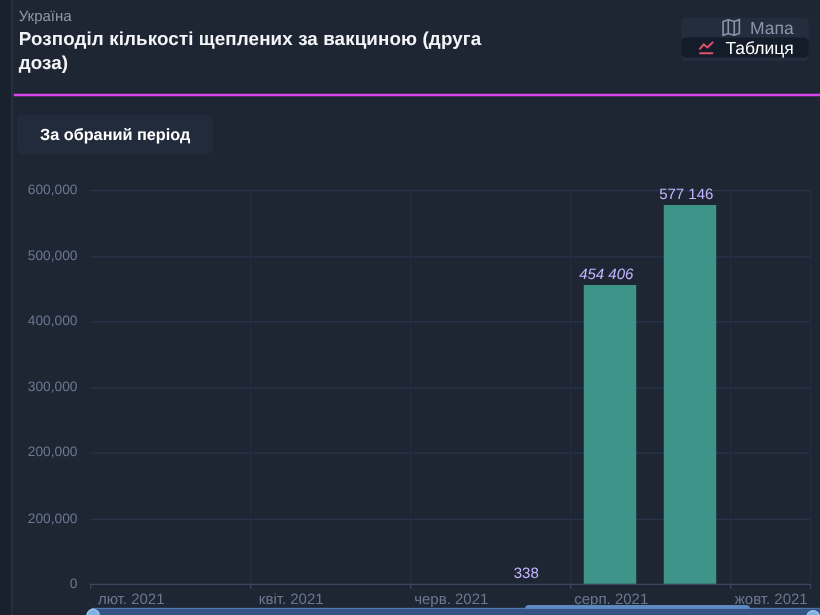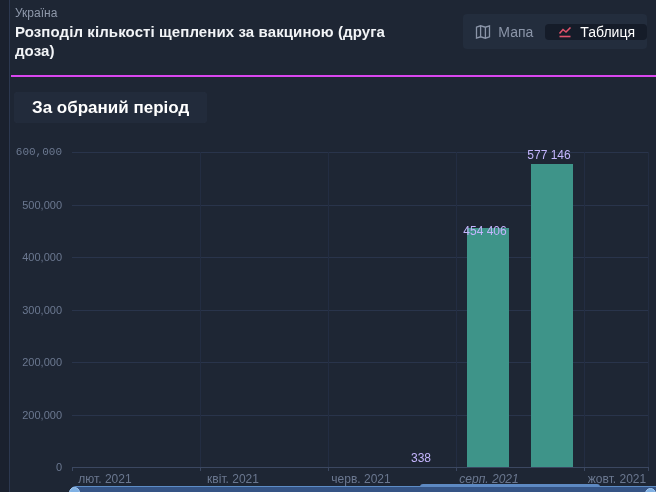--- a/index.html
+++ b/index.html
@@ -17,30 +17,30 @@
     background:#1a212e; border-right:1px solid #2c3850; z-index:5; }
 
   
   .header { position:absolute; left:11px; top:0; right:0; height:77px;
     border-bottom:2px solid #d946ef; }
   .region { position:absolute; left:4px; top:6px; font-size:12px; color:#8e98aa; }
   .title  { position:absolute; left:4px; top:22px; width:378px; font-size:15px;
     font-weight:bold; color:#f2f4f7; line-height:19px; letter-spacing:.1px; }
 
   .tabs { position:absolute; right:9px; top:14px; height:35px; display:flex;
-    align-items:center; background:#232d3d; border-radius:4px; }
+    align-items:flex-end; background:#232d3d; border-radius:4px;flex-direction:column; }
   .tab { display:flex; align-items:center; gap:7px; padding:0 12px; font-size:14px;
     color:#8b95a8; border-radius:4px; cursor:pointer; white-space:nowrap; }
   .tab.selected { background:#151c29; color:#ffffff; }
   .tab svg { display:block; }
 
   
   .mode-group { position:absolute; left:14px; top:92px; height:31px; display:flex;
     background:#2b3444; border-radius:4px; }
-  .mode-btn { display:flex; align-items:center; padding:0 18px; font-size:17px;
+  .mode-btn { display:flex; align-items:center; padding:0 18px; font-size:13px;
     color:#78849a; border-radius:4px; cursor:pointer; white-space:nowrap; }
   .mode-btn.selected { background:#222b3b; color:#ffffff; font-weight:bold; }
 
   .period-group { position:absolute; right:9px; top:92px; height:31px; display:flex; gap:4px; }
   .period-btn { display:flex; align-items:center; padding:0 13px; font-size:13px;
     color:#78849a; background:#2b3444; border-radius:4px; cursor:pointer; white-space:nowrap; }
   .period-btn.selected { background:#3a465c; color:#ffffff; font-weight:bold; }
 
   
   #chart { position:absolute; inset:0; }
@@ -102,21 +102,21 @@
 
   <div class="mode-group">
     <div class="mode-btn selected">
       <span>За обраний період</span>
     </div>
   </div>
 
 
   <div id="chart">
       <div class="gridline" style="left: 72px; width: 576px; top: 152px;"></div>
-      <div class="ylabel" style="top: 146px; font-family: Liberation Mono, monospace;">600,000</div>
+      <div class="ylabel" style="top: 146px;">600,000</div>
       <div class="gridline" style="left: 72px; width: 576px; top: 204.5px;"></div>
       <div class="ylabel" style="top: 198.5px;">500,000</div>
       <div class="gridline" style="left: 72px; width: 576px; top: 257px;"></div>
       <div class="ylabel" style="top: 251px;">400,000</div>
       <div class="gridline" style="left: 72px; width: 576px; top: 309.5px;"></div>
       <div class="ylabel" style="top: 303.5px;">300,000</div>
       <div class="gridline" style="left: 72px; width: 576px; top: 362px;"></div>
       <div class="ylabel" style="top: 356px;">200,000</div>
       <div class="gridline" style="left: 72px; width: 576px; top: 414.5px;"></div>
       <div class="ylabel" style="top: 408.5px;">200,000</div>
@@ -125,30 +125,30 @@
       <div class="tickmark" style="left: 72px; top: 467px;"></div>
       <div class="xlabel" style="left: 105px; top: 472px;">лют. 2021</div>
       <div class="vline" style="left: 200px; top: 152px; height: 315px;"></div>
       <div class="tickmark" style="left: 200px; top: 467px;"></div>
       <div class="xlabel" style="left: 233px; top: 472px;">квіт. 2021</div>
       <div class="vline" style="left: 328px; top: 152px; height: 315px;"></div>
       <div class="tickmark" style="left: 328px; top: 467px;"></div>
       <div class="xlabel" style="left: 361px; top: 472px;">черв. 2021</div>
       <div class="vline" style="left: 456px; top: 152px; height: 315px;"></div>
       <div class="tickmark" style="left: 456px; top: 467px;"></div>
-      <div class="xlabel" style="left: 489px; top: 472px; font-style: italic;">серп. 2021</div>
+      <div class="xlabel" style="left: 489px; top: 472px;">серп. 2021</div>
       <div class="vline" style="left: 584px; top: 152px; height: 315px;"></div>
       <div class="tickmark" style="left: 584px; top: 467px;"></div>
       <div class="xlabel" style="left: 617px; top: 472px;">жовт. 2021</div>
       <div class="vline" style="left: 648px; top: 152px; height: 315px;"></div>
       <div class="tickmark" style="left: 648px; top: 467px;"></div>
       <div class="bar" style="left: 403px; width: 42px; top: 467px; height: 0px; background: rgb(62, 148, 137);"></div>
       <div class="bar-label" style="left: 421px; top: 451px;">338</div>
       <div class="bar" style="left: 467px; width: 42px; top: 228px; height: 239px; background: rgb(62, 148, 137);"></div>
-      <div class="bar-label" style="left: 485px; top: 224px;">454 406</div>
+      <div class="bar-label" style="left: 485px; top: 212px; font-style: italic;">454 406</div>
       <div class="bar" style="left: 531px; width: 42px; top: 164px; height: 303px; background: rgb(62, 148, 137);"></div>
       <div class="bar-label" style="left: 549px; top: 148px;">577 146</div>
     </div>
 
   <div class="scrollbar">
     <div class="sb-base"></div>
     <div class="sb-bump"></div>
     <div class="sb-grip sb-grip-left"></div>
     <div class="sb-grip sb-grip-right"></div>
   </div>

